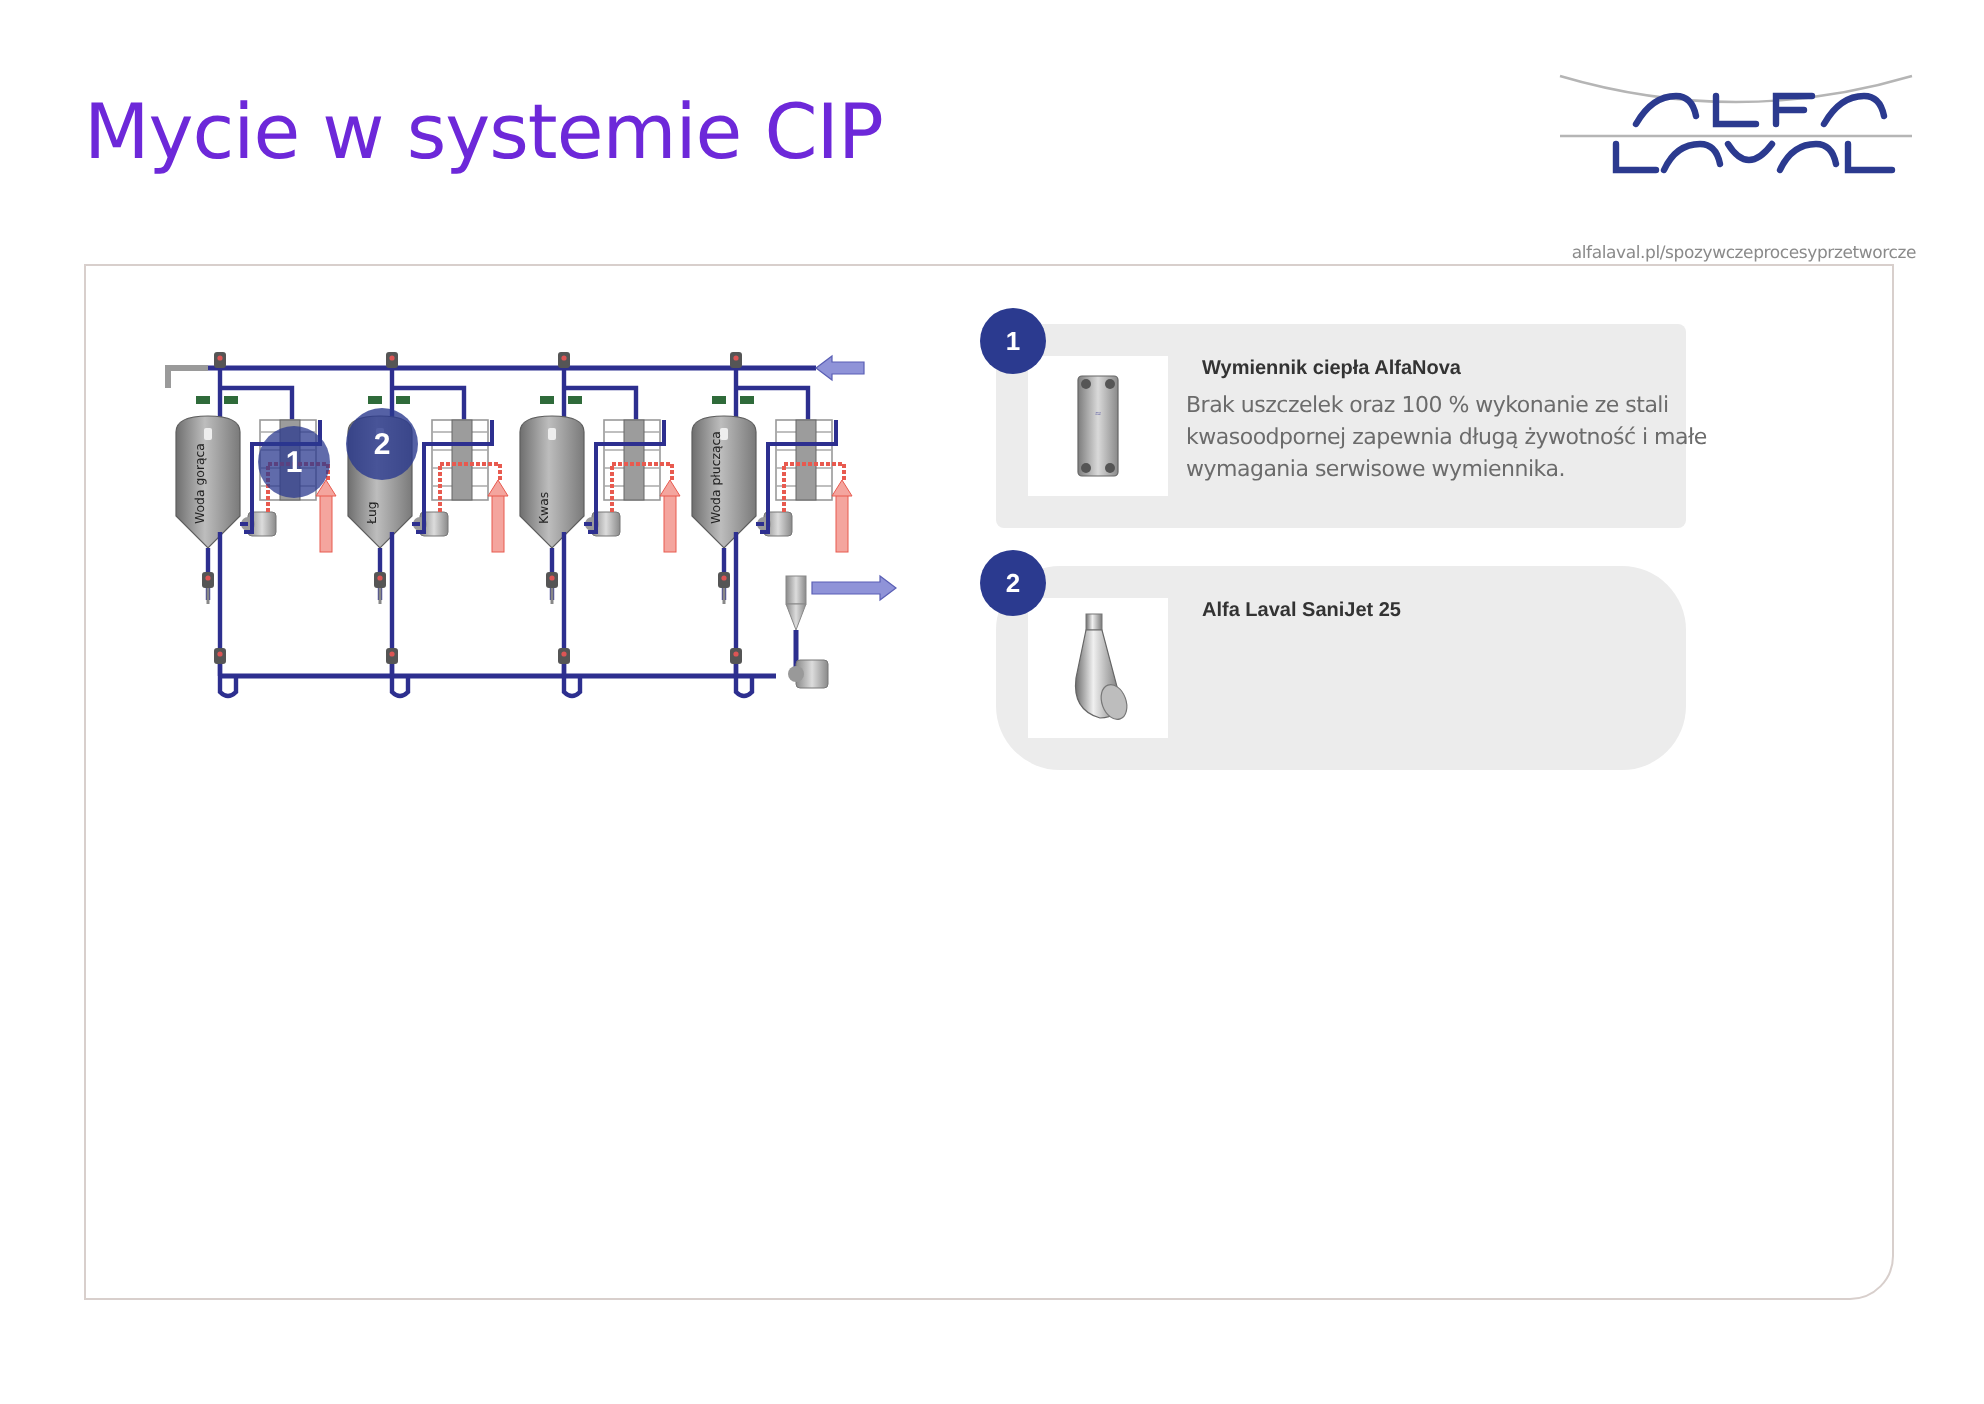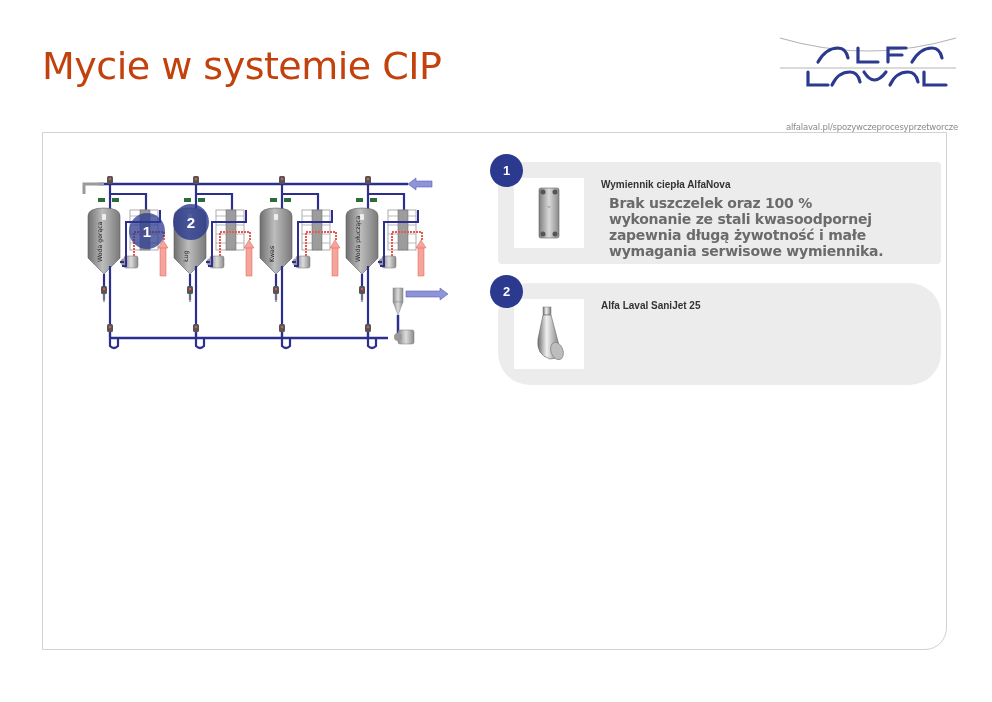--- a/index.html
+++ b/index.html
@@ -1,30 +1,30 @@
 <!DOCTYPE html>
 <html><head>
 <meta charset="utf-8">
 <style>
   html,body{margin:0;padding:0;background:#ffffff;}
   body{width:992px;height:702px;position:relative;overflow:hidden;font-family:"Liberation Sans","DejaVu Sans",sans-serif;}
-  .title{position:absolute;left:42px;top:44px;font-family:"DejaVu Sans","Liberation Sans",sans-serif;font-size:38px;color:#c2410c;letter-spacing:-0.5px;font-weight:normal;margin:0;}
+  .title{position:absolute;left:42px;top:44px;font-family:"DejaVu Sans","Liberation Sans",sans-serif;font-size:38px;color:#6d28d9;letter-spacing:-0.5px;font-weight:normal;margin:0;}
   .logo{position:absolute;left:778px;top:30px;width:180px;height:60px;}
   .logo-url{position:absolute;left:778px;top:98px;width:180px;text-align:right;font-size:8.5px;color:#8a8a8a;font-family:"DejaVu Sans",sans-serif;letter-spacing:-0.2px;margin-top:24px;}
   .frame{position:absolute;left:42px;top:132px;width:905px;height:518px;border:1.5px solid #d8cfcc;border-bottom-right-radius:22px;box-sizing:border-box;}
   .diagram{position:absolute;left:68px;top:170px;width:392px;height:186px;}
-  .card{position:absolute;left:498px;width:443px;background:#ececec;border-radius:4px;}
+  .card{position:absolute;left:498px;width:345px;background:#ececec;border-radius:4px;}
   .card1{top:162px;height:102px;}
   .card2{top:283px;height:102px;border-radius:32px;}
   .badge{position:absolute;width:33px;height:33px;border-radius:50%;background:#2b3a8f;color:#fff;font-weight:bold;font-size:13px;display:flex;align-items:center;justify-content:center;font-family:"Liberation Sans",sans-serif;}
   .b1{left:490px;top:154px;}
   .b2{left:490px;top:275px;}
   .thumb{position:absolute;left:16px;top:16px;width:70px;height:70px;background:#fff;}
   .card-title{position:absolute;left:103px;top:17px;font-size:10px;font-weight:bold;color:#333;font-family:"Liberation Sans",sans-serif;}
-  .card-desc{position:absolute;left:111px;top:33px;width:280px;font-size:14px;line-height:16px;color:#6b6b6b;font-family:"DejaVu Sans",sans-serif;letter-spacing:-0.25px;font-weight:bold;}
+  .card-desc{position:absolute;left:95px;top:33px;width:280px;font-size:11px;line-height:16px;color:#6b6b6b;font-family:"DejaVu Sans",sans-serif;letter-spacing:-0.25px;}
 </style>
 </head>
 <body>
 
 <h1 class="title">Mycie w systemie CIP</h1>
 
 <svg class="logo" viewBox="0 0 180 60">
   <path d="M2 8 Q90 34 178 8" stroke="#b5b5b5" stroke-width="1.2" fill="none"></path>
   <line x1="2" y1="38" x2="178" y2="38" stroke="#b5b5b5" stroke-width="1.2"></line>
   <g stroke="#2b3a8f" stroke-width="3.2" fill="none" stroke-linecap="round">

